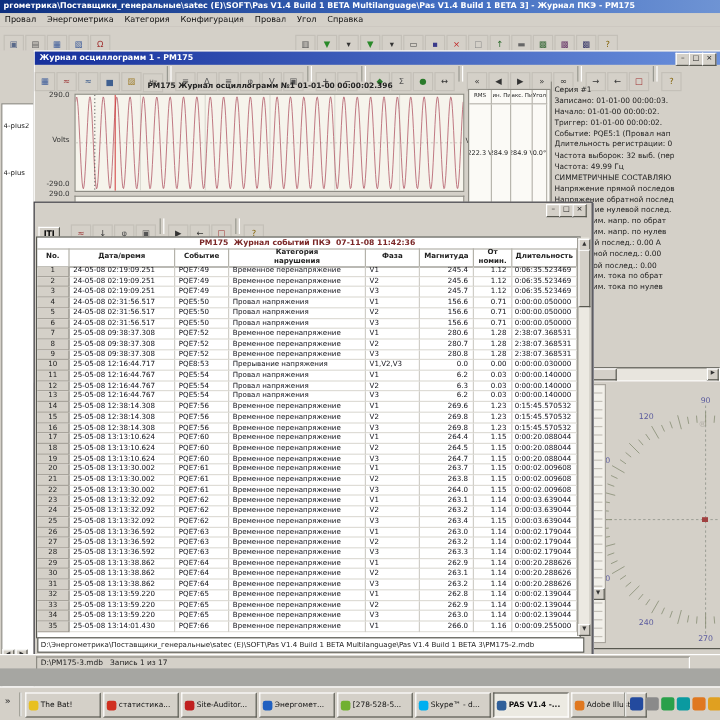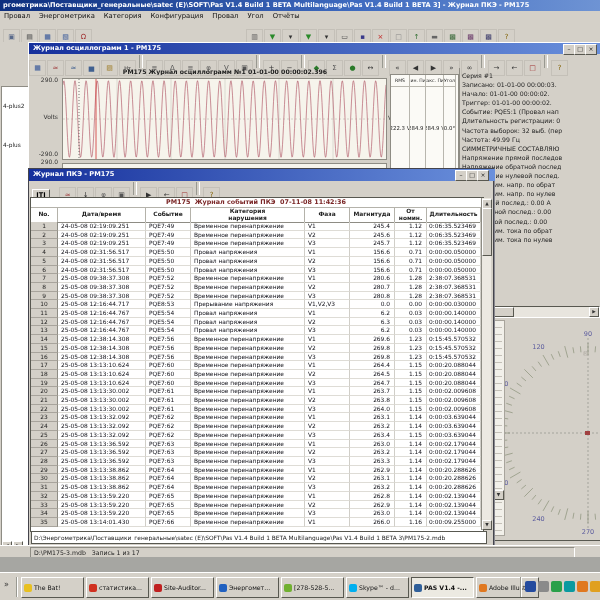--- a/index.html
+++ b/index.html
@@ -85,21 +85,21 @@
 <div id="screen">
 
   <div id="titlebar" class="abs nowrap">ргометрика\Поставщики_генеральные\satec (E)\SOFT\Pas V1.4 Build 1 BETA Multilanguage\Pas V1.4 Build 1 BETA 3] - Журнал ПКЭ - PM175</div>
   <div id="menubar" class="abs">
       <div class="nowrap">Провал</div>
       <div class="nowrap">Энергометрика</div>
       <div class="nowrap">Категория</div>
       <div class="nowrap">Конфигурация</div>
       <div class="nowrap">Провал</div>
       <div class="nowrap">Угол</div>
-      <div class="nowrap">Отчёты</div>
+      <div class="nowrap">Справка</div>
     </div>
   <div id="toolbar" class="abs">
     <div id="tb-left" style="position:absolute;left:3px;top:2px;"><div class="ic bo">
           <span style="color: rgb(90, 106, 138);">▣</span>
         </div><div class="ic bo">
           <span style="color: rgb(85, 85, 85);">▤</span>
         </div><div class="ic bo">
           <span style="color: rgb(58, 90, 154);">▦</span>
         </div><div class="ic bo">
           <span style="color: rgb(58, 90, 154);">▧</span>
@@ -392,21 +392,20 @@
       <div style="position: absolute; left: 1px; top: 181px; width: 9px; height: 1px; background: rgb(196, 192, 184);"></div>
       <div style="position: absolute; left: 1px; top: 188px; width: 9px; height: 1px; background: rgb(196, 192, 184);"></div>
       <div style="position: absolute; left: 1px; top: 195px; width: 9px; height: 1px; background: rgb(196, 192, 184);"></div>
       <div style="position: absolute; left: 1px; top: 202px; width: 9px; height: 1px; background: rgb(196, 192, 184);"></div>
       <div style="position: absolute; left: 1px; top: 209px; width: 9px; height: 1px; background: rgb(196, 192, 184);"></div>
     </div>
   <div class="abs sbtn bo" style="left:493px;top:490px;width:9px;">▼</div>
   <div id="phasor-scroll" class="abs bi"></div>
 
   <div id="pke-win" class="abs"></div>
-  <div id="pke-title" class="abs wtitle nowrap">Журнал ПКЭ - PM175</div>
   <div class="abs wbtn bo" style="left:455px;top:170px;">–</div>
   <div class="abs wbtn bo" style="left:466px;top:170px;">□</div>
   <div class="abs wbtn bo" style="left:477px;top:170px;">×</div>
 
   <div id="pke-toolbar" class="abs">
     <div id="iti-btn" class="bo">ITI</div>
     <span id="pke-icons"><div class="ic bo">
           <span style="color: rgb(160, 64, 64);">≈</span>
         </div><div class="ic bo">
           <span style="color: rgb(51, 51, 51);">↓</span>

